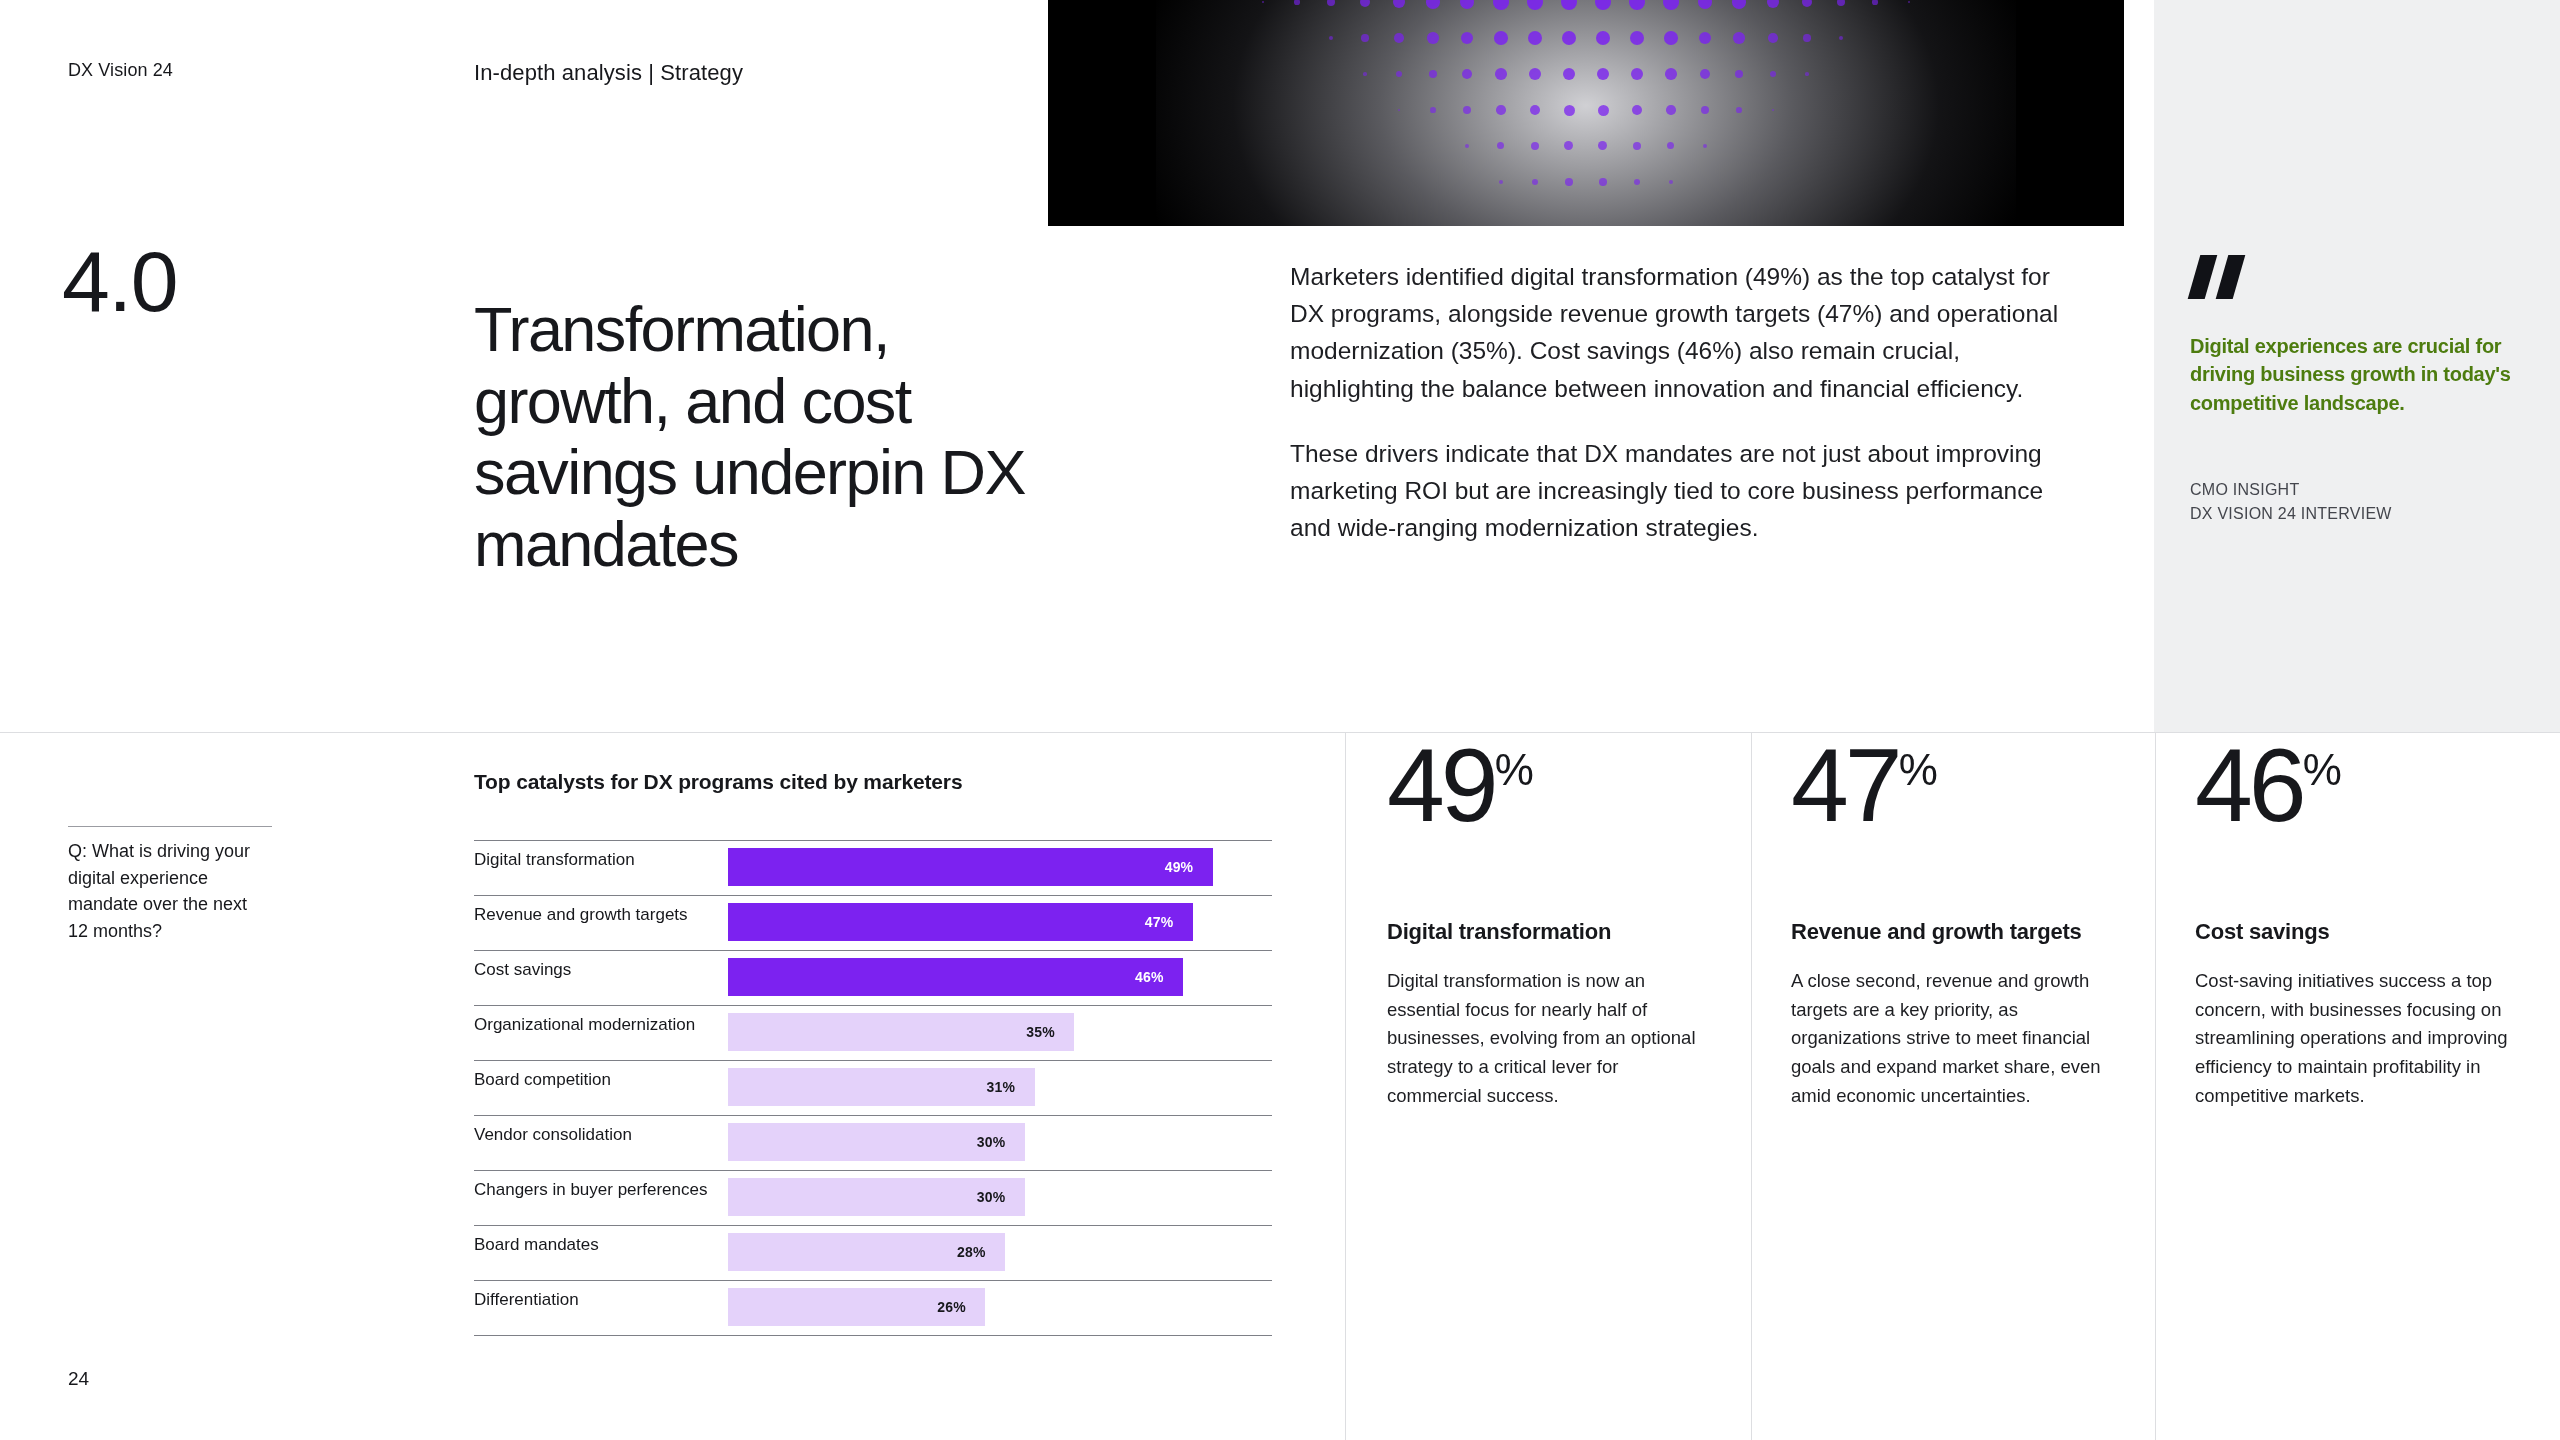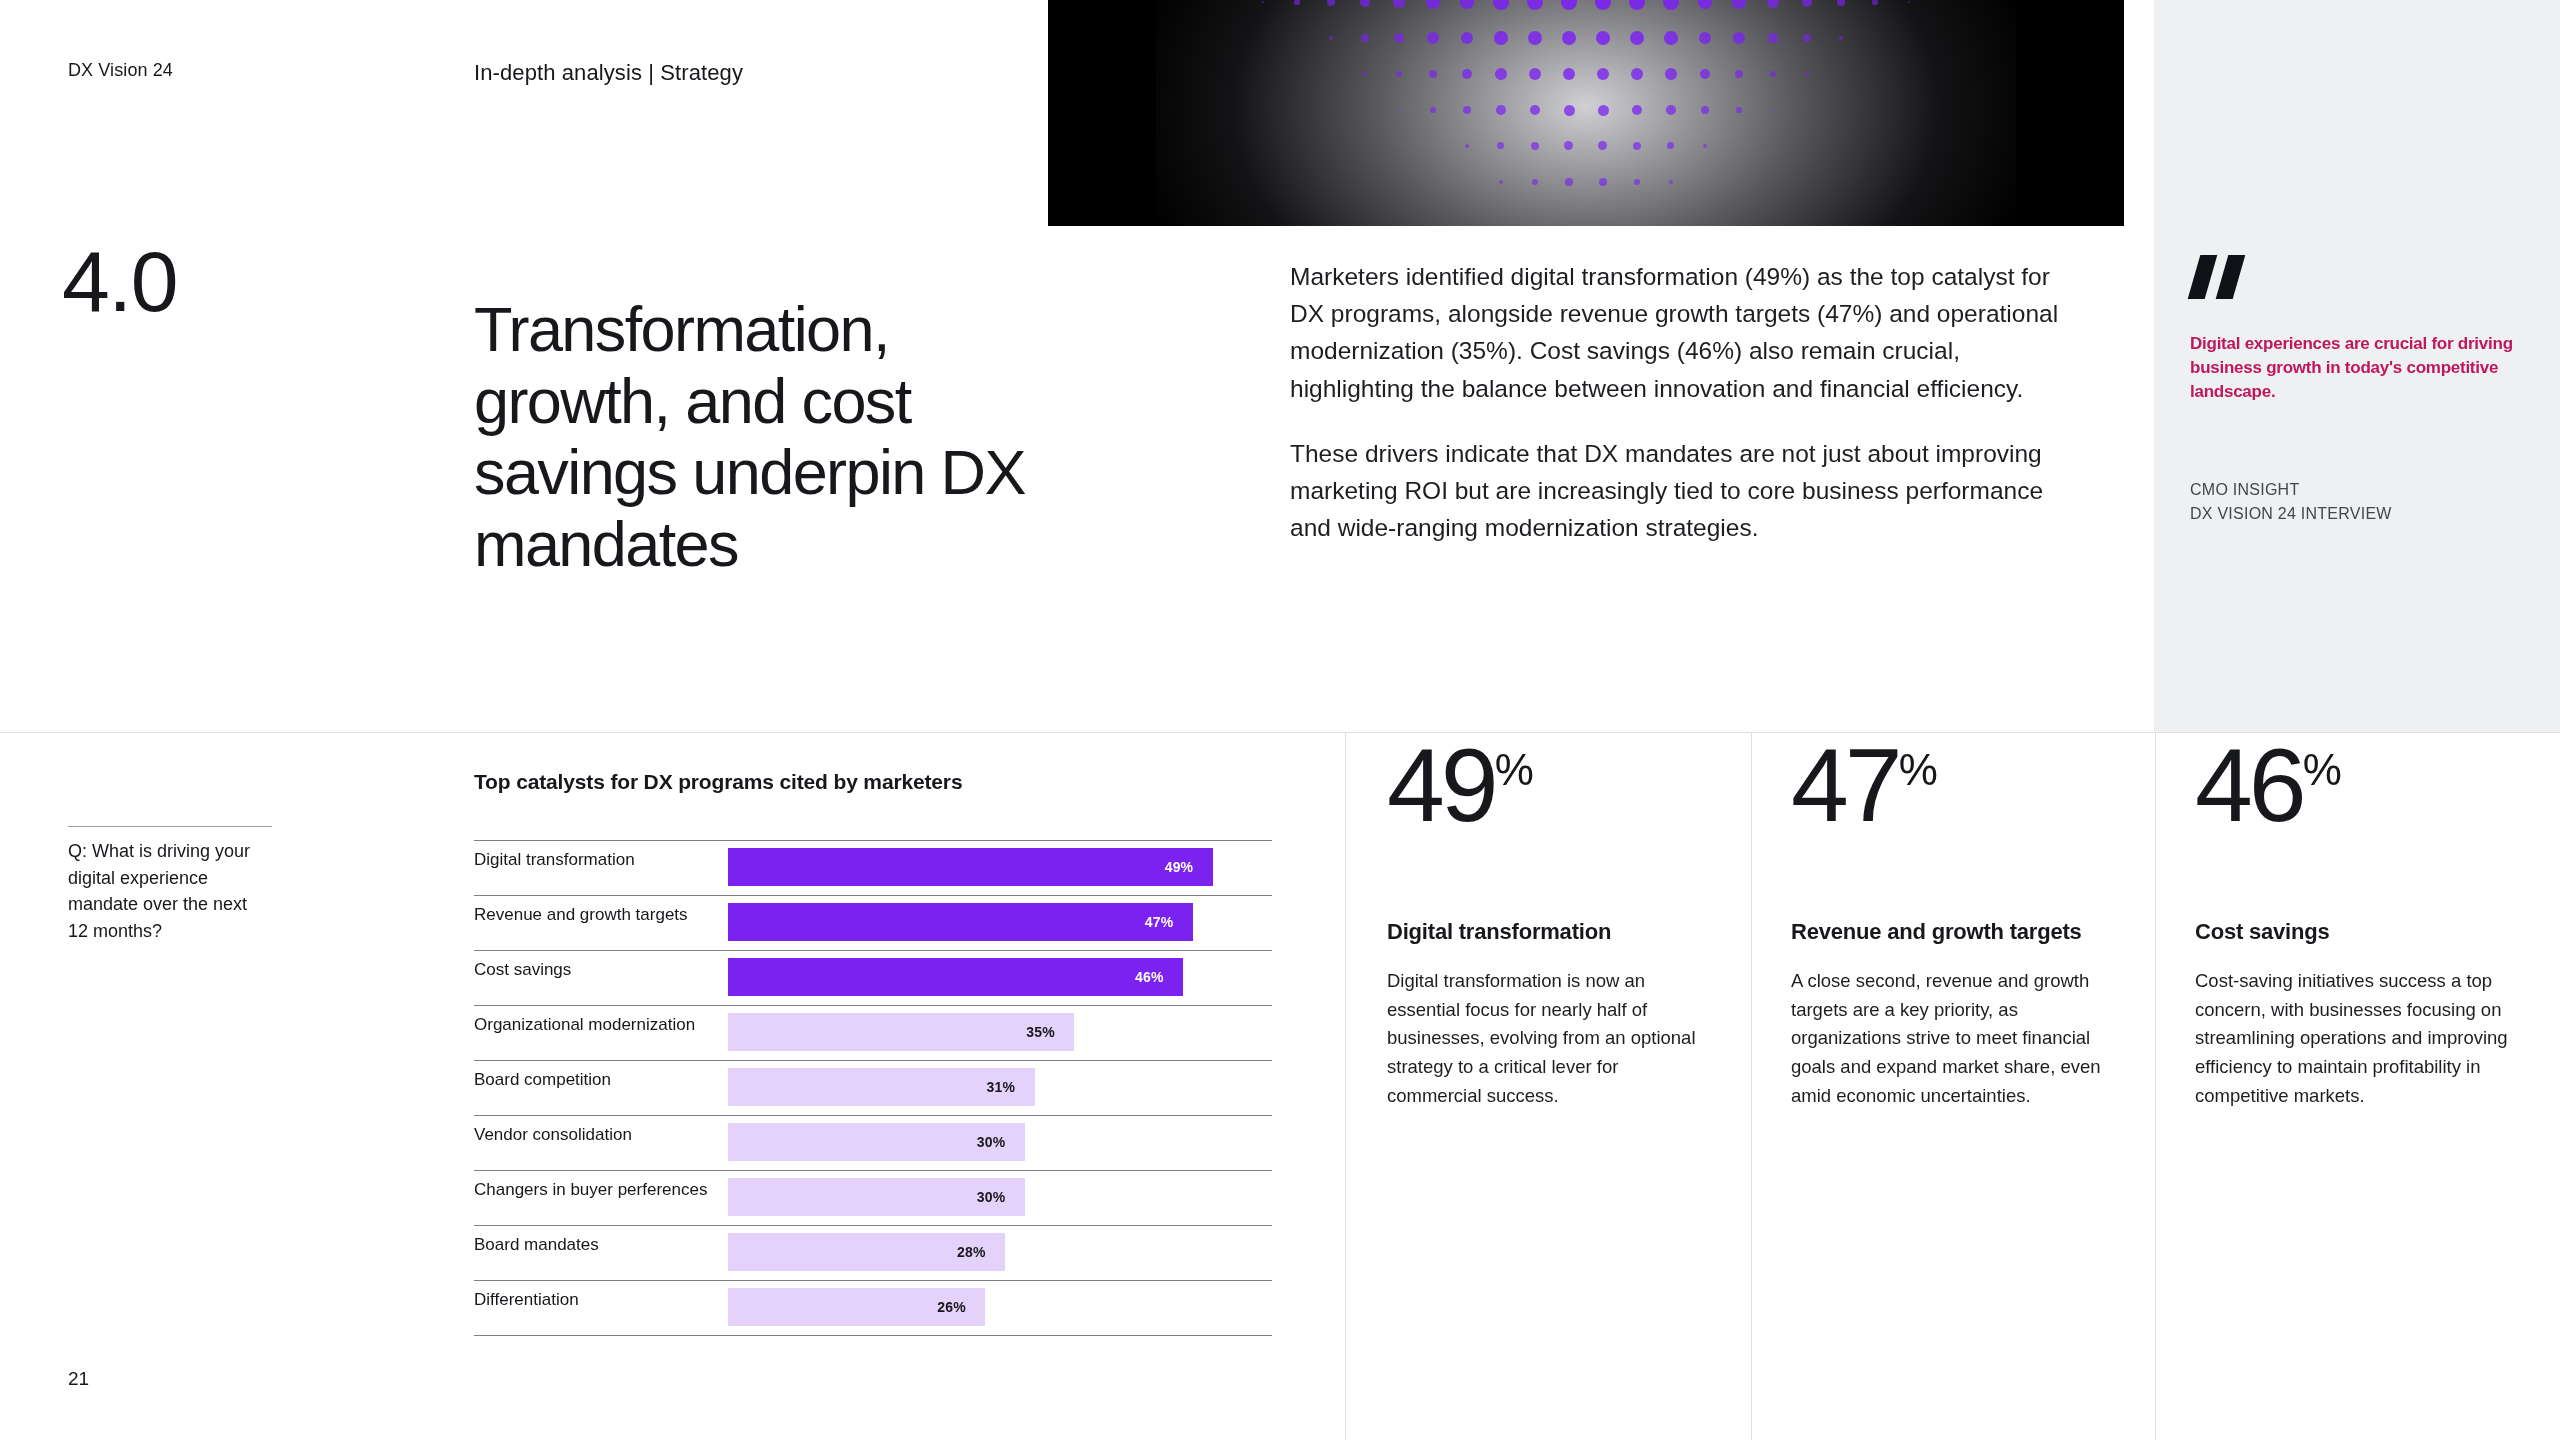--- a/index.html
+++ b/index.html
@@ -133,25 +133,25 @@
     background: #111217;
     transform: skewX(-16deg);
   }
   .quote-mark span.b1 { left: 4px; }
   .quote-mark span.b2 { left: 32px; }
   .quote-text {
     position: absolute;
     left: 36px;
     top: 332px;
     width: 330px;
-    font-size: 17px;
+    font-size: 20px;
     line-height: 1.42;
     font-weight: 700;
     letter-spacing: -.25px;
-    color: #be185d;
+    color: #4d7c0f;
   }
   .quote-attrib {
     position: absolute;
     left: 36px;
     top: 478px;
     font-size: 16px;
     line-height: 1.48;
     letter-spacing: .25px;
     color: #44464d;
   }
@@ -486,15 +486,15 @@
   </div>
 
   <div class="stat-card" id="stat-2" style="left:2195px;">
     <div class="stat-number">
       <span>46</span><sup>%</sup>
     </div>
     <div class="stat-heading">Cost savings</div>
     <div class="stat-body">Cost-saving initiatives success a top concern, with businesses focusing on streamlining operations and improving efficiency to maintain profitability in competitive markets.</div>
   </div>
 
-  <div class="page-number">21</div>
+  <div class="page-number">24</div>
 
 </div>
 
 </body></html>

